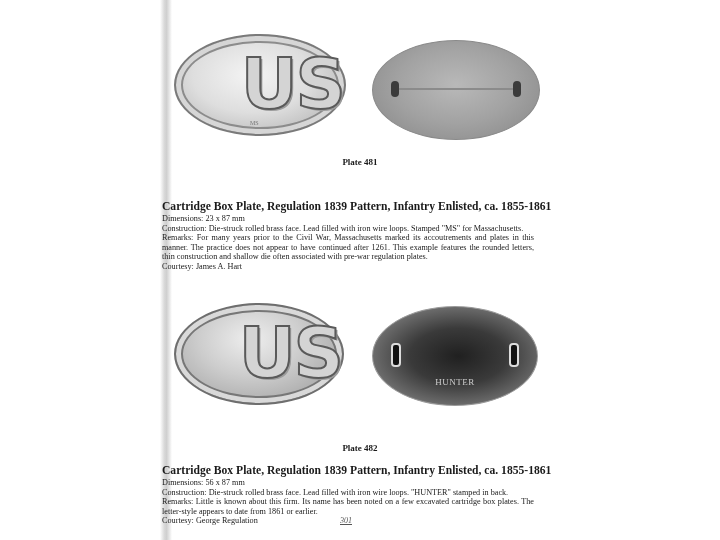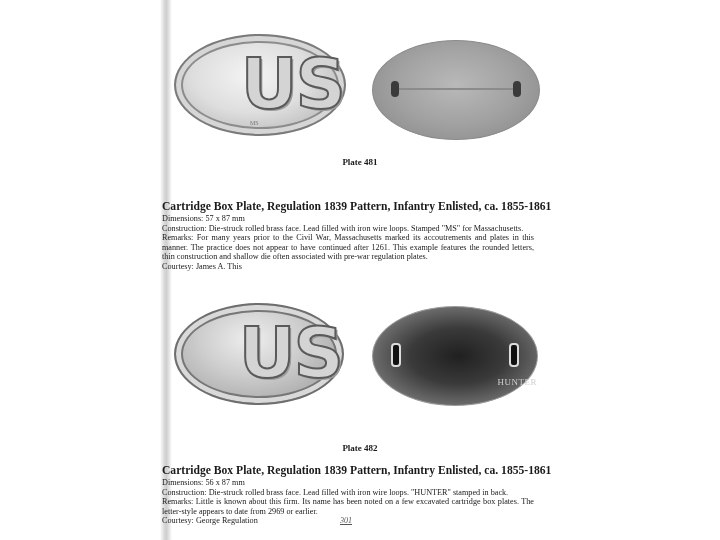--- a/index.html
+++ b/index.html
@@ -45,21 +45,21 @@
       position: absolute; width: 8px; height: 16px; border-radius: 4px;
       background: #3b3b3b; top: 40px;
     }
     .loop.left { left: 18px; }
     .loop.right { right: 18px; }
     .back-482 .loop { background: #111; border: 2px solid #dcdcdc; width: 6px; height: 20px; top: 36px; }
     .wire {
       position: absolute; left: 26px; right: 26px; top: 47px; height: 2px; background: #8b8b8b;
     }
     .hunter-stamp {
-      position: absolute; left: 0; right: 0; top: 70px; text-align: right;
+      position: absolute; left: 0; right: 0; top: 70px; text-align: center;
       font-family: "Liberation Serif", serif; font-size: 9px; letter-spacing: 0.5px; color: #cfcfcf;
     }
     .small-mark {
       position: absolute; left: 74px; top: 84px; font-size: 6px; color: #777;
     }
 
     .plate-caption {
       position: absolute; left: 172px; width: 376px; text-align: center;
       font-size: 9px; font-weight: bold;
     }
@@ -85,38 +85,38 @@
 <div class="oval back-481">
   <div class="loop left"></div>
   <div class="wire"></div>
   <div class="loop right"></div>
 </div>
 
 <div class="plate-caption" style="top:157px;text-align:center;">Plate 481</div>
 
 <div class="entry" style="top:180px;">
   <div class="entry-title">Cartridge Box Plate, Regulation 1839 Pattern, Infantry Enlisted, ca. 1855-1861</div>
-  <p class="field"><span class="label">Dimensions:</span> <span>57 x 87 mm</span></p>
+  <p class="field"><span class="label">Dimensions:</span> <span>23 x 87 mm</span></p>
   <p class="field"><span class="label">Construction:</span> <span>Die-struck rolled brass face. Lead filled with iron wire loops. Stamped "MS" for Massachusetts.</span></p>
   <p class="field"><span class="label">Remarks:</span> <span>For many years prior to the Civil War, Massachusetts marked its accoutrements and plates in this manner. The practice does not appear to have continued after 1261. This example features the rounded letters, thin construction and shallow die often associated with pre-war regulation plates.</span></p>
-  <p class="field"><span class="label">Courtesy:</span> <span>James A. This</span></p>
+  <p class="field"><span class="label">Courtesy:</span> <span>James A. Hart</span></p>
 </div>
 
 <div class="oval front-482">
   <div class="us-letters">US</div>
 </div>
 <div class="oval back-482">
   <div class="loop left"></div>
   <div class="loop right"></div>
   <div class="hunter-stamp">HUNTER</div>
 </div>
 
 <div class="plate-caption" style="top:443px;">Plate 482</div>
 
 <div class="entry" style="top:444px;">
   <div class="entry-title">Cartridge Box Plate, Regulation 1839 Pattern, Infantry Enlisted, ca. 1855-1861</div>
   <p class="field"><span class="label">Dimensions:</span> <span>56 x 87 mm</span></p>
   <p class="field"><span class="label">Construction:</span> <span>Die-struck rolled brass face. Lead filled with iron wire loops. "HUNTER" stamped in back.</span></p>
-  <p class="field"><span class="label">Remarks:</span> <span>Little is known about this firm. Its name has been noted on a few excavated cartridge box plates. The letter-style appears to date from 2969 or earlier.</span></p>
+  <p class="field"><span class="label">Remarks:</span> <span>Little is known about this firm. Its name has been noted on a few excavated cartridge box plates. The letter-style appears to date from 1861 or earlier.</span></p>
   <p class="field"><span class="label">Courtesy:</span> <span>George Regulation</span></p>
 </div>
 
 <div class="page-number">301</div>
 
 </body></html>

